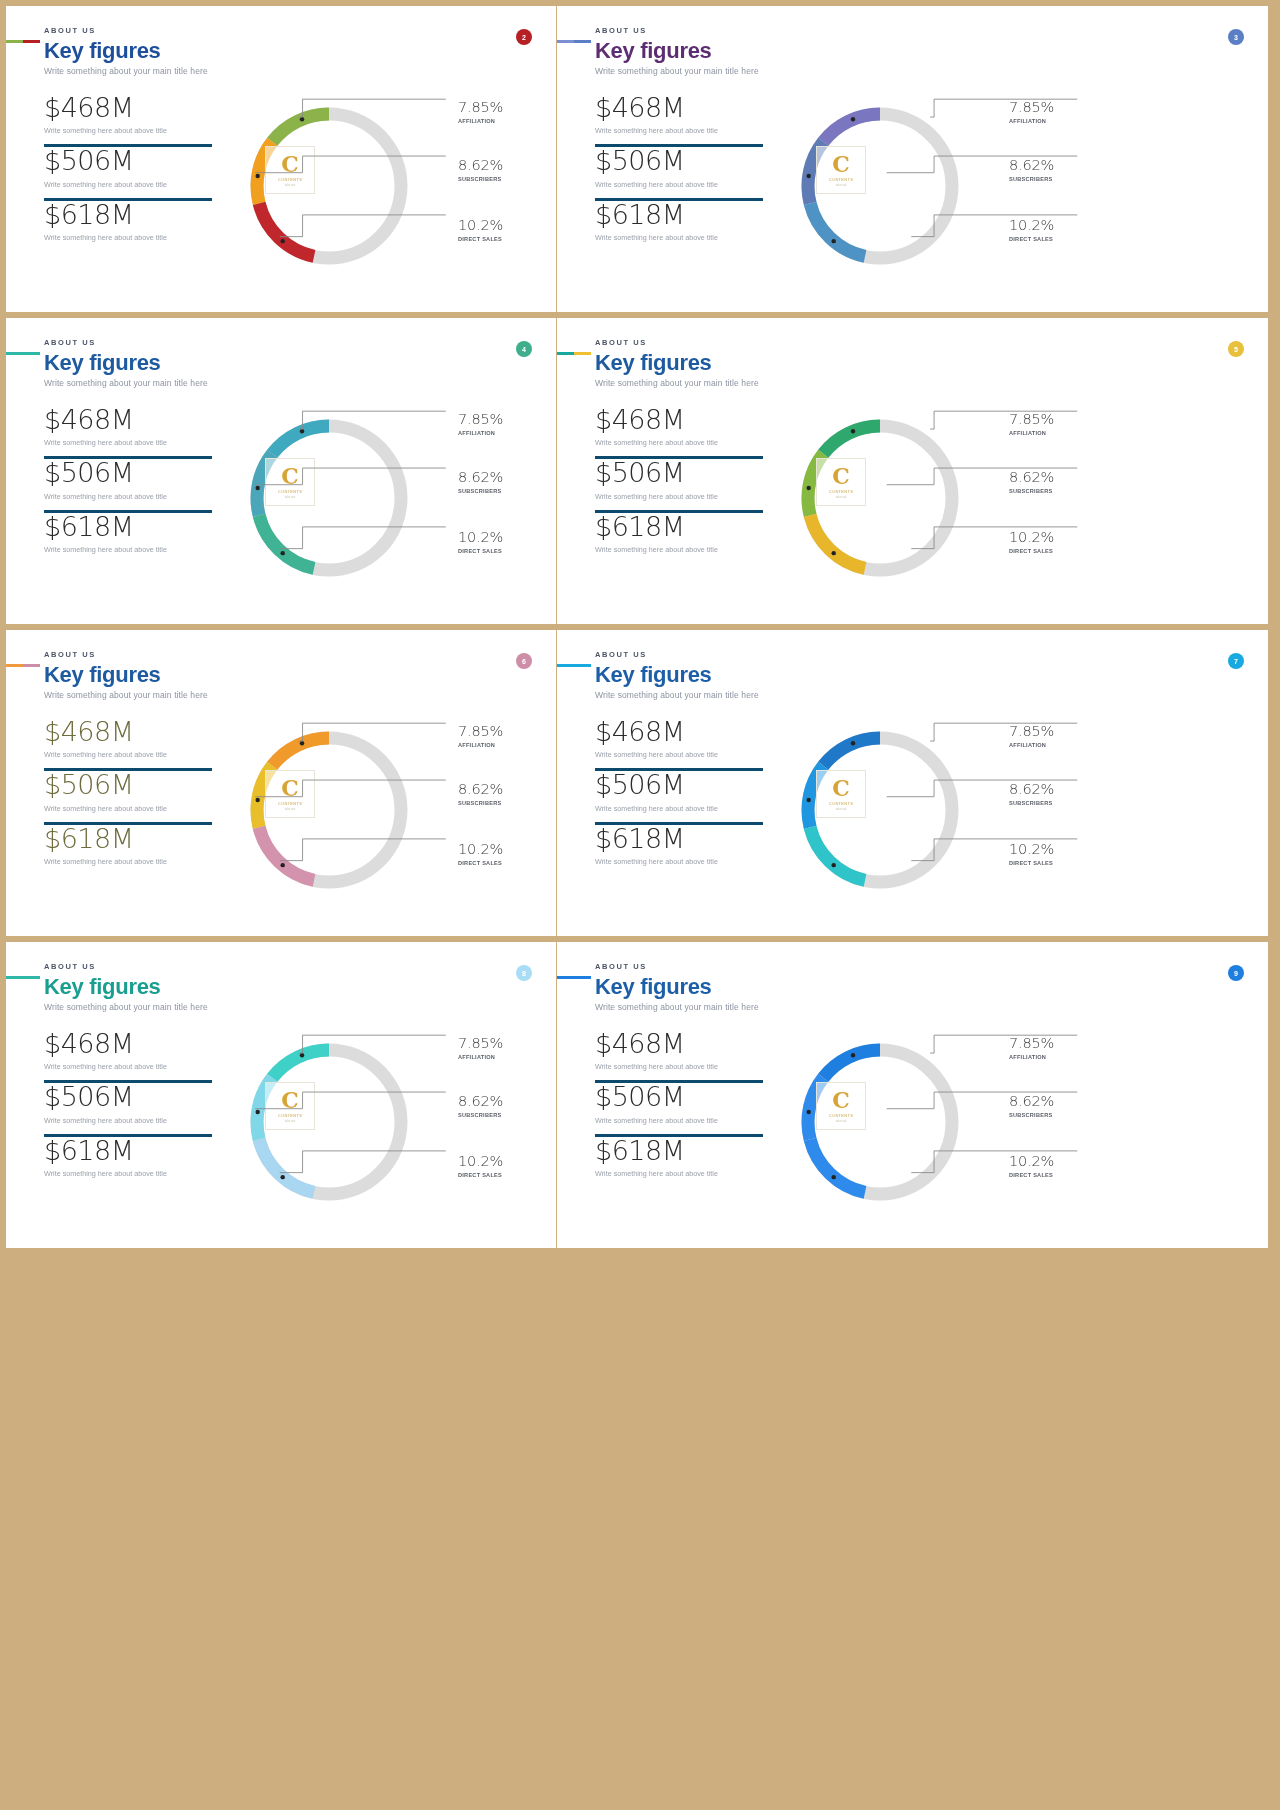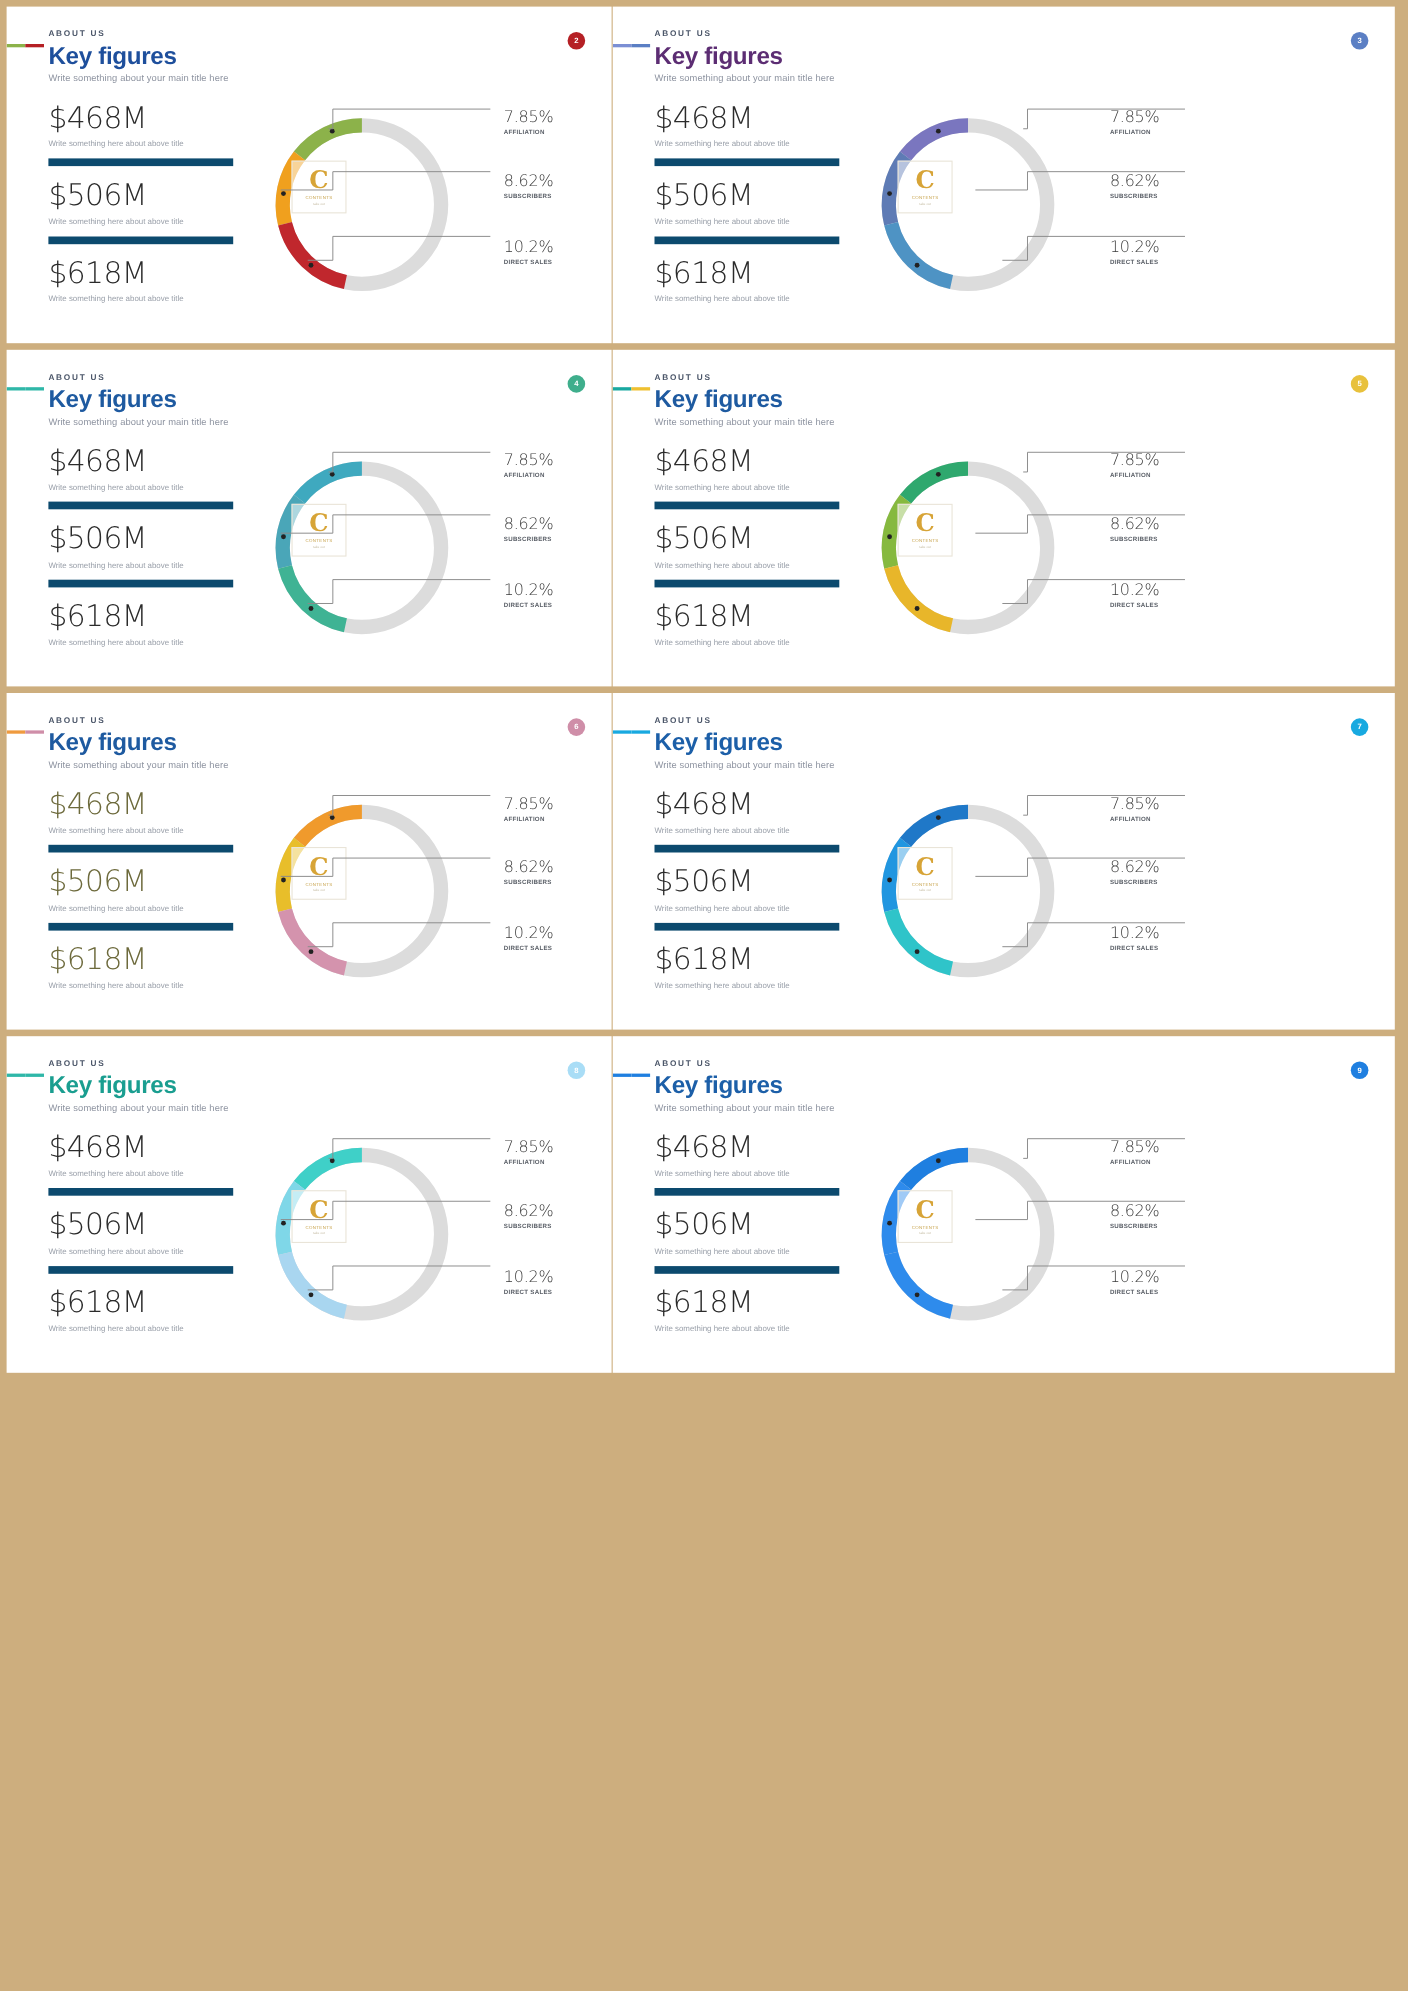--- a/index.html
+++ b/index.html
@@ -49,21 +49,21 @@
     position:absolute; right:24px; top:23px;
     width:16px; height:16px; border-radius:50%;
     color:#fff; font-size:7px; font-weight:700;
     display:flex; align-items:center; justify-content:center;
     line-height:1;
   }
 
   
   .figs{ position:absolute; left:38px; top:88px; width:168px; }
   .fig{ padding-bottom:9px; }
-  .fig + .fig{ border-top:7px solid #0c4a6e; padding-top:13px; }
+  .fig + .fig{ border-top:3px solid #0c4a6e; }
   .fig .amount{
     font-size:27px; font-weight:300; color:#2b2b2b;
     letter-spacing:-0.5px; line-height:1.05;
     font-family:"DejaVu Sans", sans-serif;
   }
   .fig .desc{ font-size:7.2px; color:#9aa0aa; margin-top:4px; }
 
   
   .chart{ position:absolute; left:228px; top:88px; width:190px; height:185px; }
   .chart svg{ display:block; }

